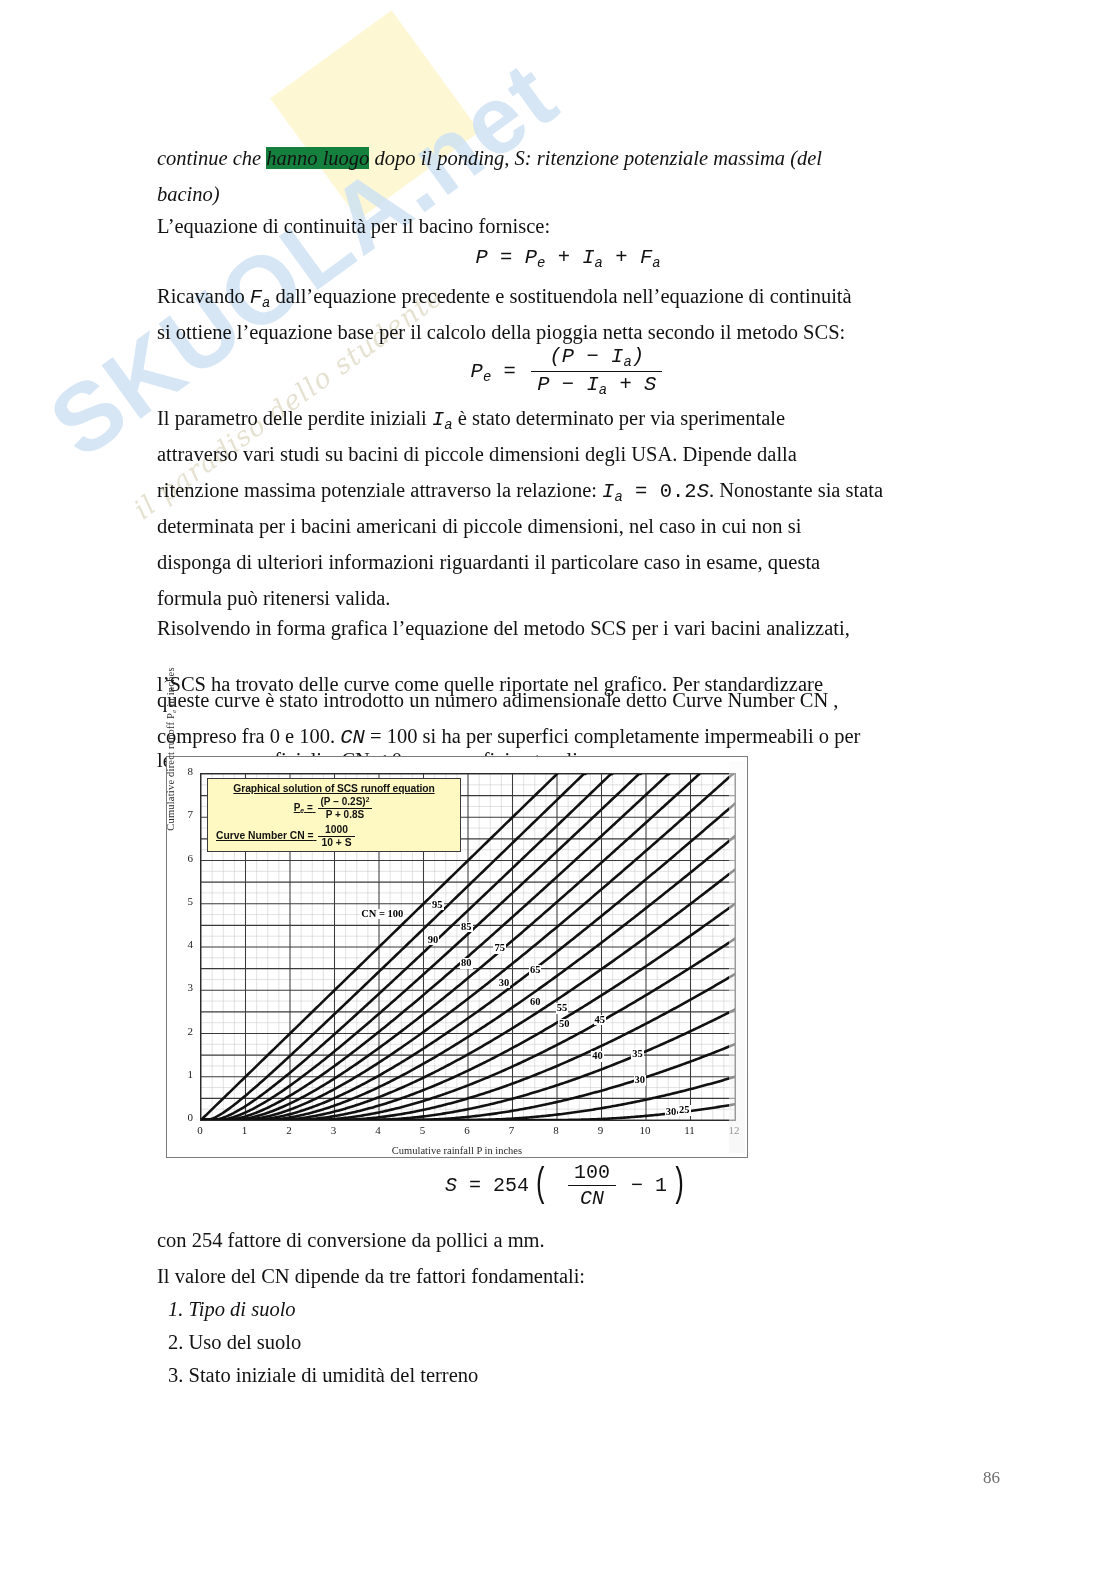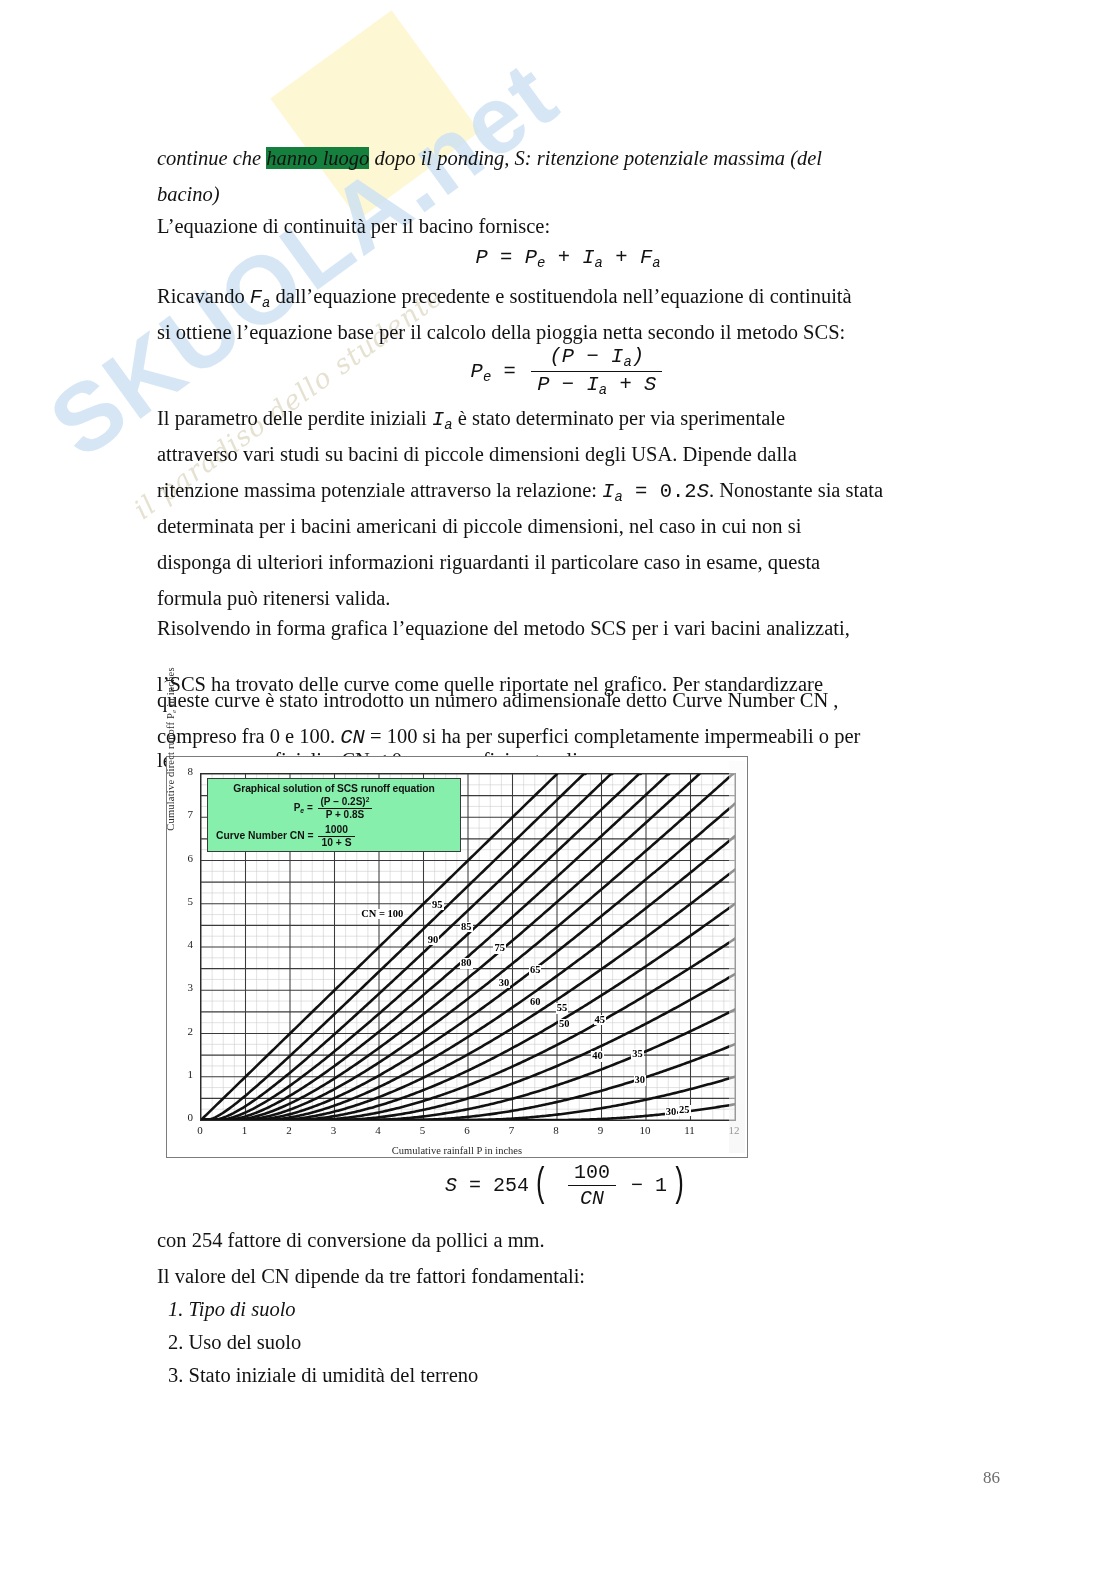--- a/index.html
+++ b/index.html
@@ -59,22 +59,22 @@
 
   #plot{position:absolute;left:33px;top:16px;width:534px;height:346px;
         border:1.5px solid #2b2b2b;background:#fff;overflow:hidden;}
   #plot svg{position:absolute;left:0;top:0;}
 
   .cnlab{position:absolute;font-size:10.5px;font-weight:700;color:#000;
          background:#fff;padding:0 1px;line-height:1;
          font-family:"Liberation Serif",serif;}
 
   #inset{position:absolute;left:6px;top:4px;width:252px;height:72px;
-         background:#86efac;border:1px solid #3a3a3a;z-index:5;
-         font-family:"Liberation Sans",sans-serif;}
+         background:#fef9c3;border:1px solid #3a3a3a;z-index:5;
+         font-family:"Liberation Sans",sans-serif;text-decoration:underline;}
   #inset .ttl{font-size:10.3px;font-weight:700;text-align:center;
               margin-top:4px;letter-spacing:-.1px;}
   #inset .eq1{font-size:10px;font-weight:700;text-align:center;margin-top:2px;}
   #inset .eq2{font-size:10.3px;font-weight:700;margin-top:4px;
               padding-left:8px;}
   .ifrac{display:inline-block;text-align:center;vertical-align:middle;
          margin:0 2px;}
   .ifrac .n{display:block;border-bottom:1.3px solid #111;padding:0 3px;
             line-height:1.15;}
   .ifrac .d{display:block;padding:0 3px;line-height:1.15;}

